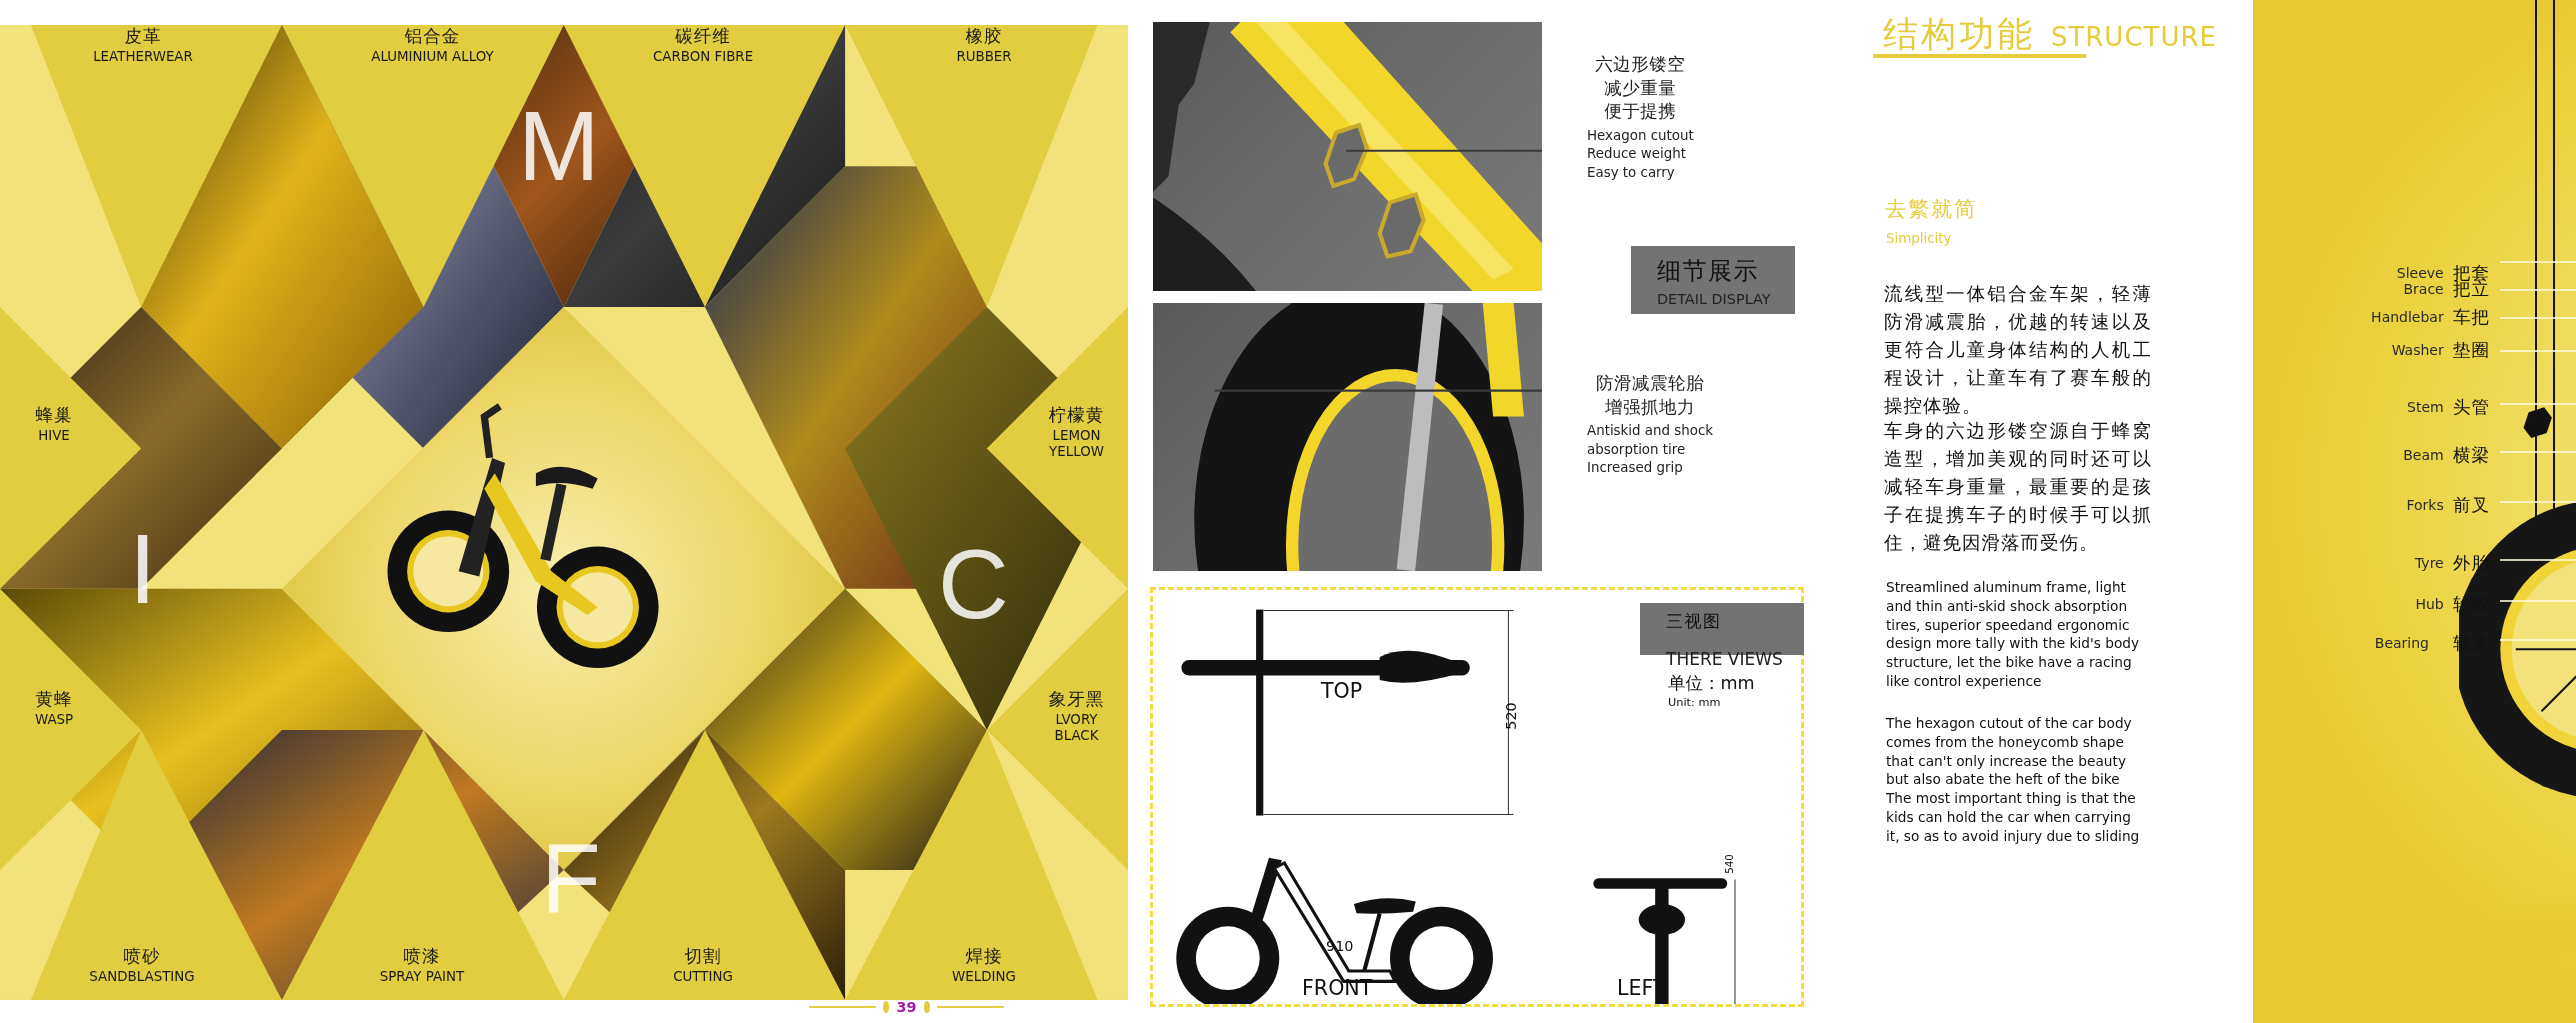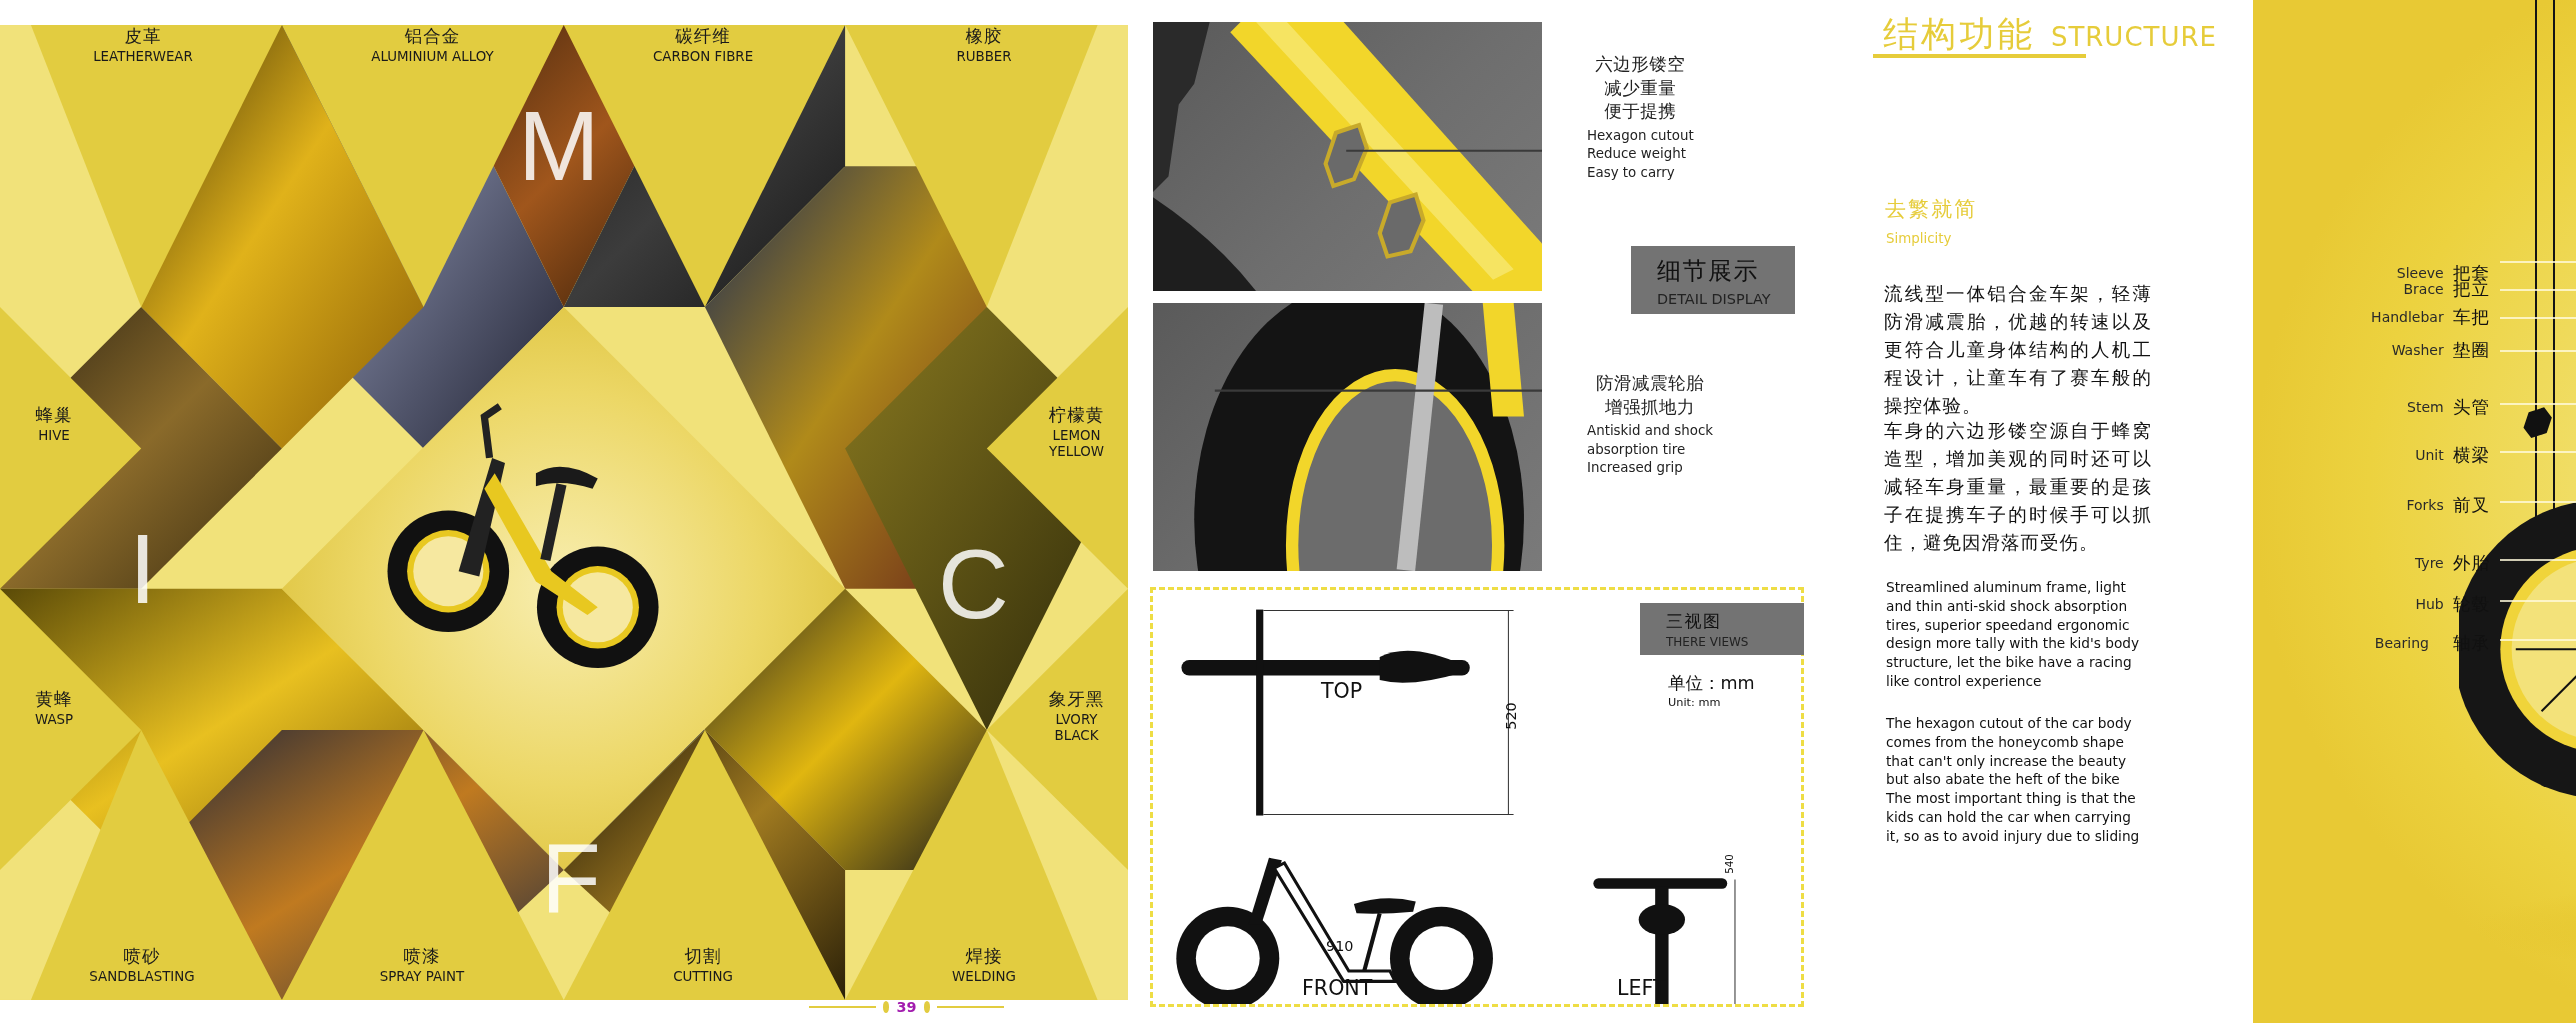--- a/index.html
+++ b/index.html
@@ -279,21 +279,21 @@
   <div class="cn">防滑减震轮胎</div>
   <div class="cn">增强抓地力</div>
   <div class="en">Antiskid and shock</div>
   <div class="en" style="margin-top:1px">absorption tire</div>
   <div class="en" style="margin-top:1px">Increased grip</div>
 </div>
 
 <div id="views" class="abs">
   <div class="tagbox" style="left:487px; top:13.4px; width:164px; height:52px; padding:6.2px 0 0 26px;">
     <div class="cn" style="font-size:17px">三视图</div>
-    <div class="en" style="margin-top:2px; font-size:12px">THERE VIEWS</div>
+    <div class="en" style="margin-top:16px; font-size:17px">THERE VIEWS</div>
   </div>
   <div class="abs" style="left:515px; top:81px; font-size:17.5px;">单位：mm</div>
   <div class="abs" style="left:515px; top:106px; font-size:11.3px;">Unit: mm</div>
 
   <svg class="abs" style="left:0; top:0;" width="648" height="414" viewBox="0 0 1258 804">
 
     <g>
       <rect x="55" y="136" width="560" height="30" rx="15" fill="#111"></rect>
       <path d="M440 130 Q500 100 600 145 L600 160 Q500 190 440 175 Z" fill="#111"></path>
       <rect x="200" y="38" width="14" height="400" fill="#111"></rect>
@@ -432,21 +432,21 @@
       <span class="en">Washer</span>
       <span class="cn">垫圈</span>
     </div>
   <div class="hline" style="left:247px; top:350px; width:237px;"></div>
   <div class="plabel-l" style="left:82px; top:395px;">
       <span class="en">Stem</span>
       <span class="cn">头管</span>
     </div>
   <div class="hline" style="left:247px; top:403px; width:330px;"></div>
   <div class="plabel-l" style="left:82px; top:443px;">
-      <span class="en">Unit</span>
+      <span class="en">Beam</span>
       <span class="cn">横梁</span>
     </div>
   <div class="hline" style="left:247px; top:451px; width:397px;"></div>
   <div class="plabel-l" style="left:82px; top:493px;">
       <span class="en">Forks</span>
       <span class="cn">前叉</span>
     </div>
   <div class="hline" style="left:247px; top:501px; width:216px;"></div>
   <div class="plabel-l" style="left:82px; top:551px;">
       <span class="en">Tyre</span>

